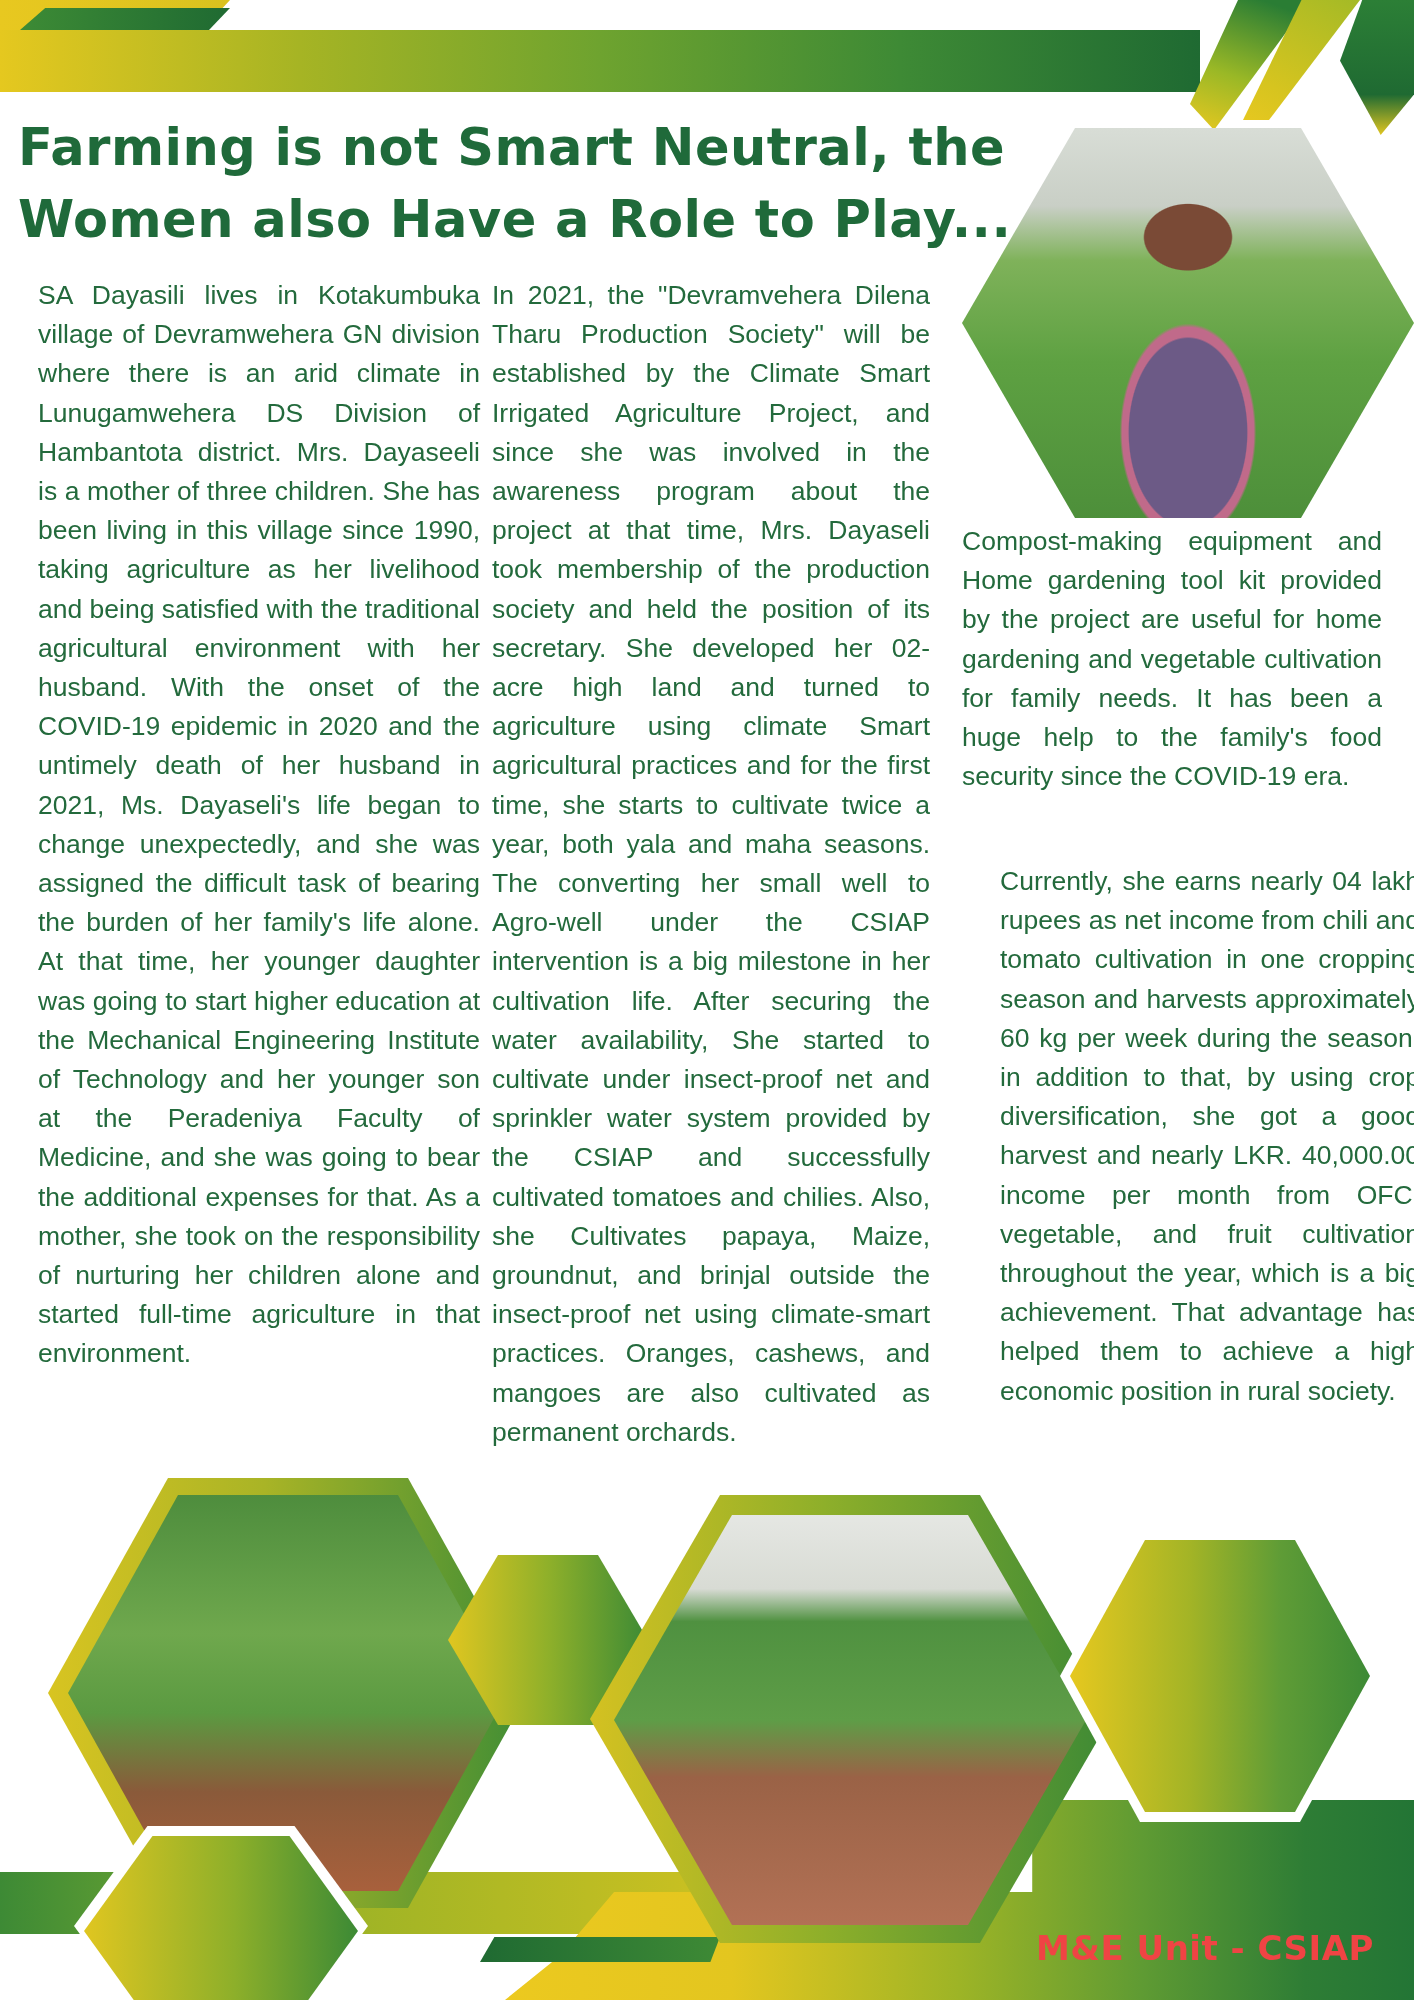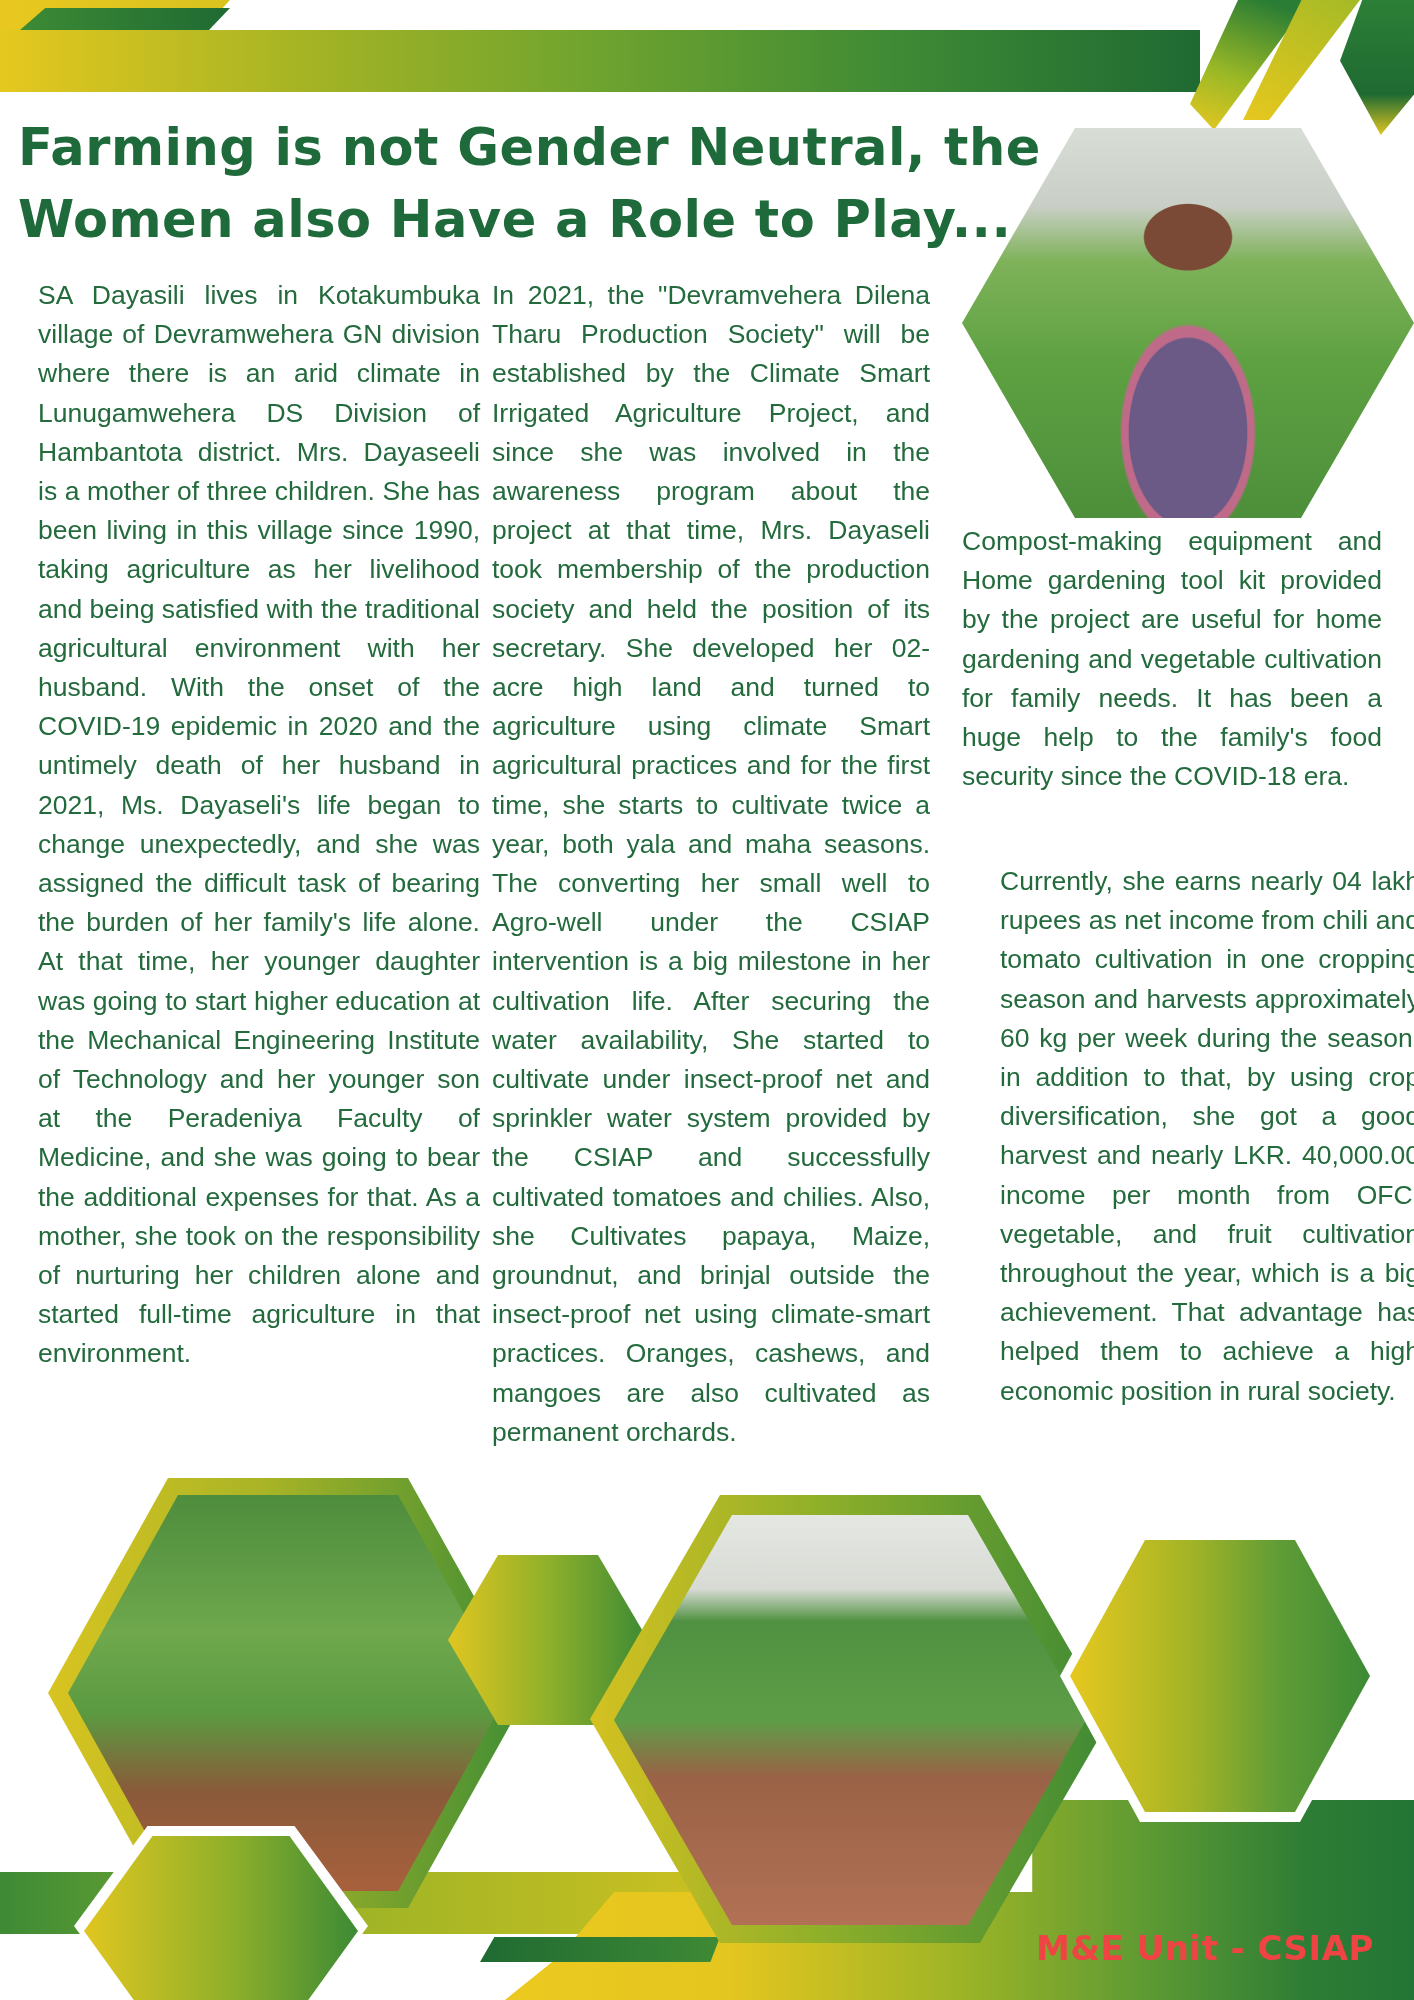--- a/index.html
+++ b/index.html
@@ -142,36 +142,36 @@
 <body>
 
 <div class="abs top-yellow-corner"></div>
 <div class="abs top-green-strip"></div>
 <div class="abs top-band"></div>
 <div class="abs corner-shard-1"></div>
 <div class="abs corner-shard-2"></div>
 <div class="abs corner-shard-3"></div>
 
 <h1 class="abs title" style="margin:0;">
-  <div>Farming is not Gender Neutral, the</div>
+  <div>Farming is not Smart Neutral, the</div>
   <div>Women also Have a Role to Play...</div>
 </h1>
 
 <div class="abs hex photo-portrait" aria-label="farmer-woman-in-maize-field-photo"></div>
 
 <div class="abs col col-1">
   <p>SA Dayasili lives in Kotakumbuka village of Devramwehera GN division where there is an arid climate in Lunugamwehera DS Division of Hambantota district. Mrs. Dayaseeli is a mother of three children. She has been living in this village since 1990, taking agriculture as her livelihood and being satisfied with the traditional agricultural environment with her husband. With the onset of the COVID-19 epidemic in 2020 and the untimely death of her husband in 2021, Ms. Dayaseli's life began to change unexpectedly, and she was assigned the difficult task of bearing the burden of her family's life alone. At that time, her younger daughter was going to start higher education at the Mechanical Engineering Institute of Technology and her younger son at the Peradeniya Faculty of Medicine, and she was going to bear the additional expenses for that. As a mother, she took on the responsibility of nurturing her children alone and started full-time agriculture in that environment.</p>
 </div>
 
 <div class="abs col col-2">
   <p>In 2021, the "Devramvehera Dilena Tharu Production Society" will be established by the Climate Smart Irrigated Agriculture Project, and since she was involved in the awareness program about the project at that time, Mrs. Dayaseli took membership of the production society and held the position of its secretary. She developed her 02-acre high land and turned to agriculture using climate Smart agricultural practices and for the first time, she starts to cultivate twice a year, both yala and maha seasons. The converting her small well to  Agro-well under the CSIAP intervention is a big milestone in her cultivation life. After securing the water availability, She started to cultivate under insect-proof net and sprinkler water system provided by the CSIAP and successfully cultivated tomatoes and chilies. Also, she Cultivates papaya, Maize, groundnut, and brinjal outside the insect-proof net using climate-smart practices. Oranges, cashews, and mangoes are also cultivated as permanent orchards.</p>
 </div>
 
 <div class="abs col col-3a">
-  <p>Compost-making equipment and Home gardening tool kit provided by the project are useful for home gardening and vegetable cultivation for family needs. It has been a huge help to the family's food security since the COVID-18 era.</p>
+  <p>Compost-making equipment and Home gardening tool kit provided by the project are useful for home gardening and vegetable cultivation for family needs. It has been a huge help to the family's food security since the COVID-19 era.</p>
 </div>
 <div class="abs col col-3b">
   <p>Currently, she earns nearly 04 lakh rupees as net income from chili and tomato cultivation in one cropping season and harvests approximately 60 kg per week during the season. in addition to that, by using crop diversification, she got a good harvest and nearly LKR. 40,000.00 income per month from OFC, vegetable, and fruit cultivation throughout the year, which is a big achievement. That advantage has helped them to achieve a high economic position in rural society.</p>
 </div>
 
 <div class="abs band-left"></div>
 <div class="abs band-mid"></div>
 <div class="abs footer-big"></div>
 <div class="abs band-lower-green"></div>
 

